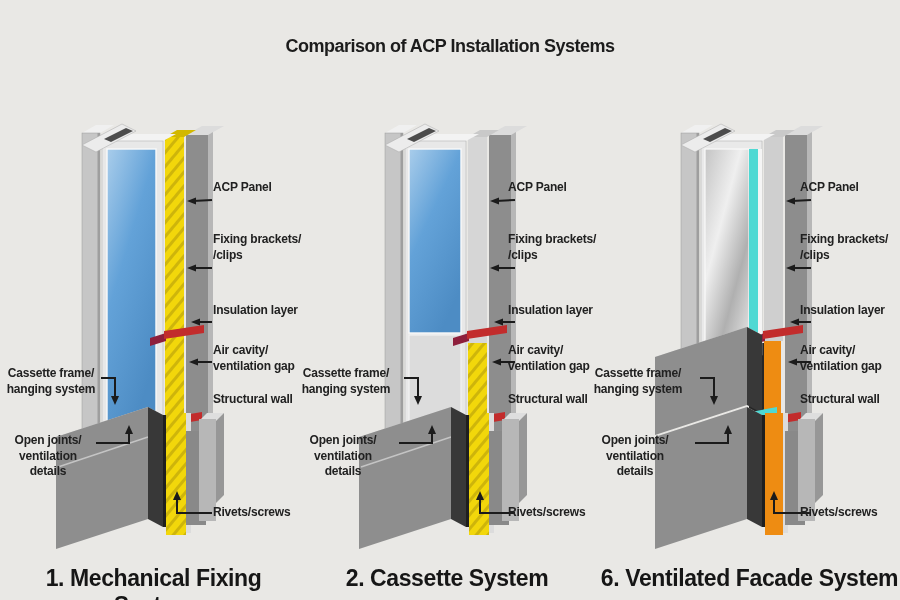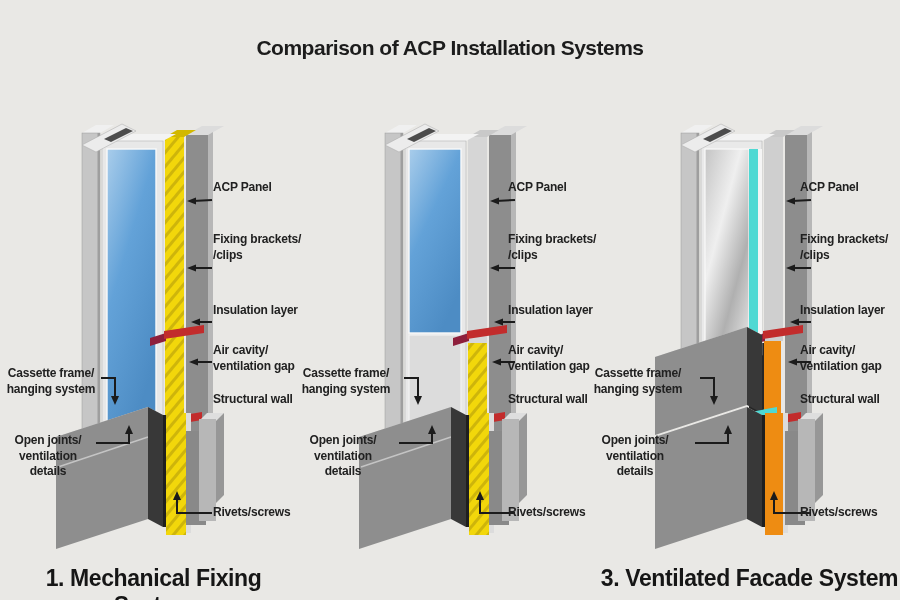--- a/index.html
+++ b/index.html
@@ -4,21 +4,21 @@
 <style>
   html,body{margin:0;padding:0;}
   body{font-family:"Liberation Sans","DejaVu Sans",sans-serif;}
   #stage{
     position:relative;width:900px;height:600px;overflow:hidden;
     background:var(--background,#e9e8e5);
     color:var(--text,#1c1c1c);
   }
   .title{
     position:absolute;top:36px;left:0;width:100%;text-align:center;
-    font-size:21px;font-weight:700;letter-spacing:-0.5px;color:var(--text,#1c1c1c);
+    font-size:18px;font-weight:700;letter-spacing:-0.5px;color:var(--text,#1c1c1c);
   }
   .panel{position:absolute;top:0;height:600px;overflow:visible;}
   .panel svg.art{position:absolute;top:95px;width:300px;height:470px;overflow:visible;}
   #panel-1{left:0;width:295px;}
   #panel-2{left:295px;width:292px;}
   #panel-3{left:587px;width:313px;}
   .lbl{
     position:absolute;font-size:12px;font-weight:600;line-height:1.3;
     color:#212121;white-space:nowrap;letter-spacing:-0.2px;
   }
@@ -211,20 +211,21 @@
     <div class="lbl right" style="top:505px">Rivets/screws</div>
     <div class="lbl leftblock" style="left:-2px;width:106px;top:366px">
       <div>Cassette frame/</div>
       <div>hanging system</div>
     </div>
     <div class="lbl leftblock" style="left:-2px;width:100px;top:433px">
       <div>Open joints/</div>
       <div>ventilation</div>
       <div>details</div>
     </div>
+    <div class="caption">2. Cassette System</div>
   </section>
 
   <section class="panel" id="panel-3">
     <svg class="art" viewBox="0 0 300 470" style="left:12px">
 
       <polygon points="186,40 208,40 224,31 202,31" fill="#dcdcdc"></polygon>
       <rect x="186" y="40" width="22" height="300" style="fill:var(--wallGray)"></rect>
       <polygon points="208,40 213,37 213,337 208,340" style="fill:var(--wallGrayLight)"></polygon>
 
       <polygon points="165,42 184,42 196,35 177,35" fill="#c9c9c9"></polygon>
@@ -298,16 +299,16 @@
     <div class="lbl right" style="top:505px">Rivets/screws</div>
     <div class="lbl leftblock" style="left:-2px;width:106px;top:366px">
       <div>Cassette frame/</div>
       <div>hanging system</div>
     </div>
     <div class="lbl leftblock" style="left:-2px;width:100px;top:433px">
       <div>Open joints/</div>
       <div>ventilation</div>
       <div>details</div>
     </div>
-    <div class="caption">3. Ventilated Facade System</div>
+    <div class="caption">6. Ventilated Facade System</div>
   </section>
 
 </div>
 
 </body></html>

